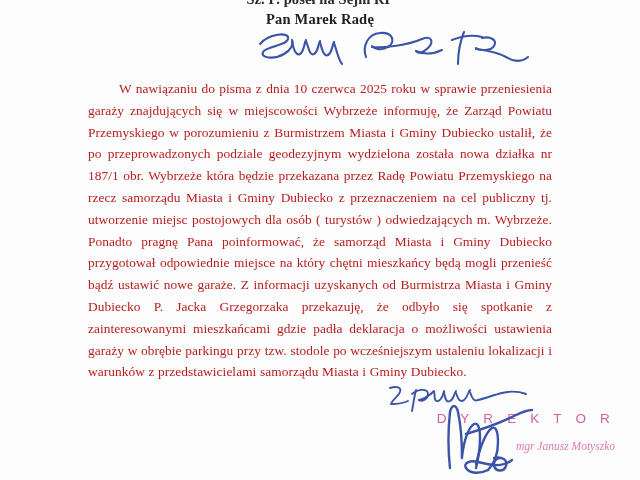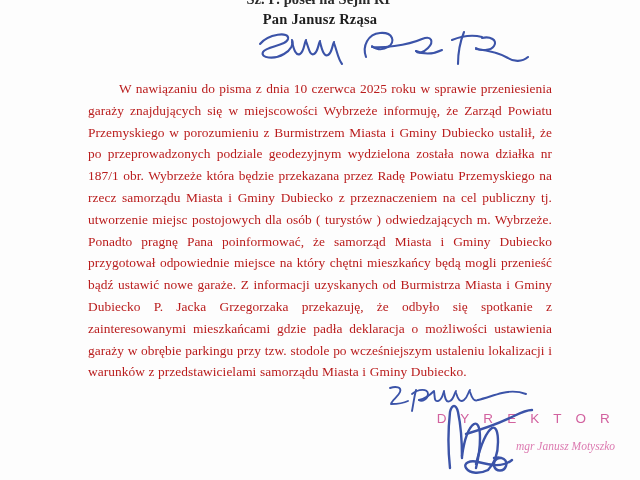--- a/index.html
+++ b/index.html
@@ -130,21 +130,21 @@
   }
   .director-signature svg { display: block; overflow: visible; }
 </style>
 </head>
 <body>
 
 <div class="page">
 
   <div class="addressee-block">
     <div class="addressee-line-cropped">Sz. P. poseł na Sejm RP</div>
-    <div class="addressee-name">Pan Janusz Rząsa</div>
+    <div class="addressee-name">Pan Marek Radę</div>
   </div>
 
   <div class="salutation-signature">
     <svg width="300" height="44" viewBox="0 0 300 44" fill="none" stroke="#3b53a8" stroke-width="2.1" stroke-linecap="round" stroke-linejoin="round">
       <path d="M14 20 C22 10, 44 7, 42 15 C40 22, 20 22, 17 28 C14 34, 28 36, 38 30 C45 26, 48 20, 46 16"></path>
       <path d="M46 18 C48 26, 50 32, 54 30 C58 28, 58 20, 60 16"></path>
       <path d="M60 17 C63 25, 64 32, 68 30 C72 28, 72 21, 74 17"></path>
       <path d="M74 18 C76 26, 78 33, 82 31 C86 29, 86 22, 88 18"></path>
       <path d="M88 19 C91 27, 92 35, 96 40"></path>
       <path d="M120 33 C116 22, 122 10, 134 9 C147 8, 150 18, 142 23 C136 27, 128 25, 126 22"></path>

